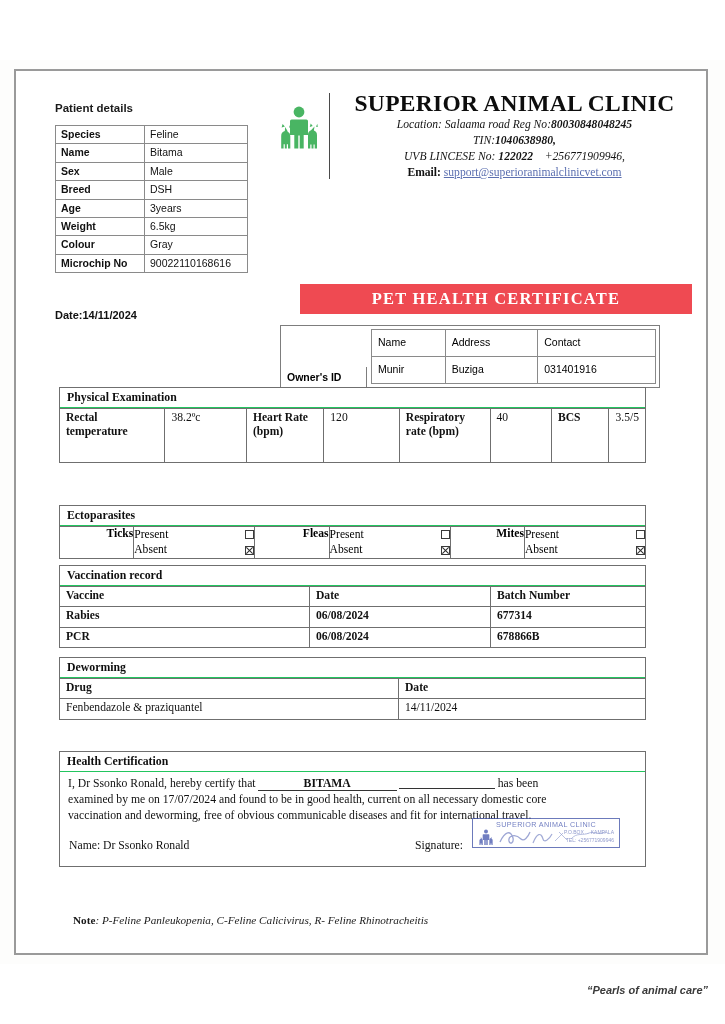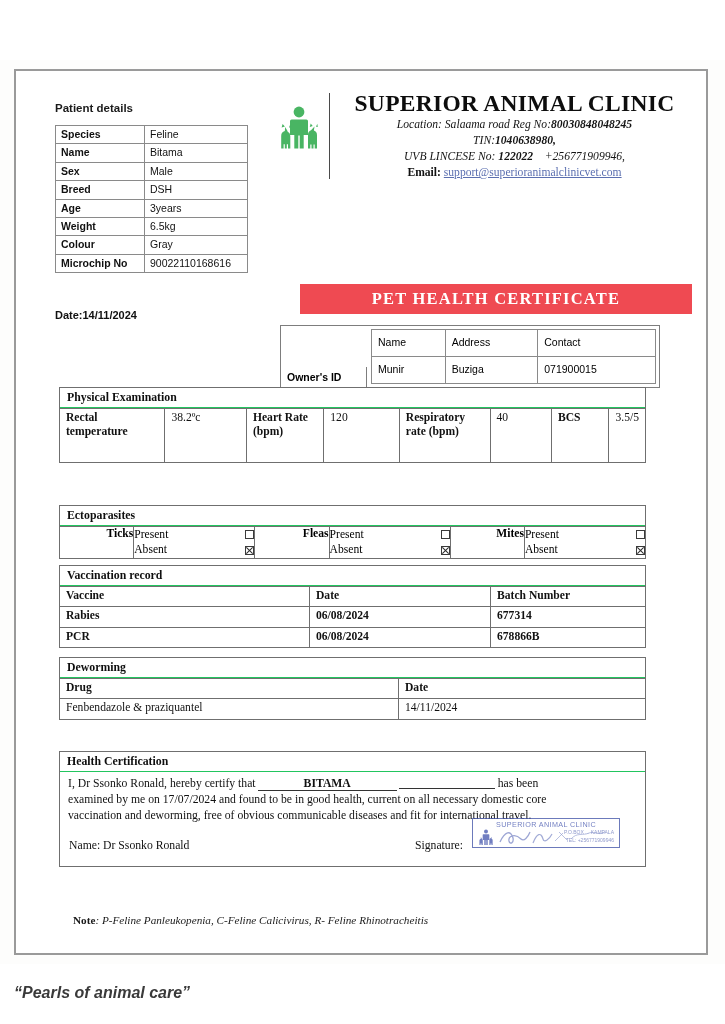--- a/index.html
+++ b/index.html
@@ -375,25 +375,25 @@
     font-size: 11.2px;
     color: #1a1a1a;
   }
   .note-line b { font-weight: bold; font-style: normal; }
   .note-line i { font-style: italic; }
 
   .tagline {
     position: absolute;
     left: 0; right: 0;
     top: 915px;
-    text-align: left;
+    text-align: right;
     font-family: "Liberation Sans", sans-serif;
     font-style: italic;
     font-weight: bold;
-    font-size: 16px;
+    font-size: 11px;
     color: #3a3a3a;
   }
 </style>
 </head>
 <body>
 
 <div class="scan"></div>
 <div class="edge-top"></div>
 <div class="edge-bottom"></div>
 
@@ -470,21 +470,21 @@
       <table class="owner-table">
         <tbody>
           <tr>
             <td>Name</td>
             <td>Address</td>
             <td>Contact</td>
           </tr>
           <tr>
             <td>Munir</td>
             <td>Buziga</td>
-            <td>071900015</td>
+            <td>031401916</td>
           </tr>
         </tbody>
       </table>
     </div>
 
     <div class="date-line">Date:14/11/2024</div>
   </div>
 
   <div class="section" id="physical-examination-section">
     <div class="sec-head">Physical Examination</div>

